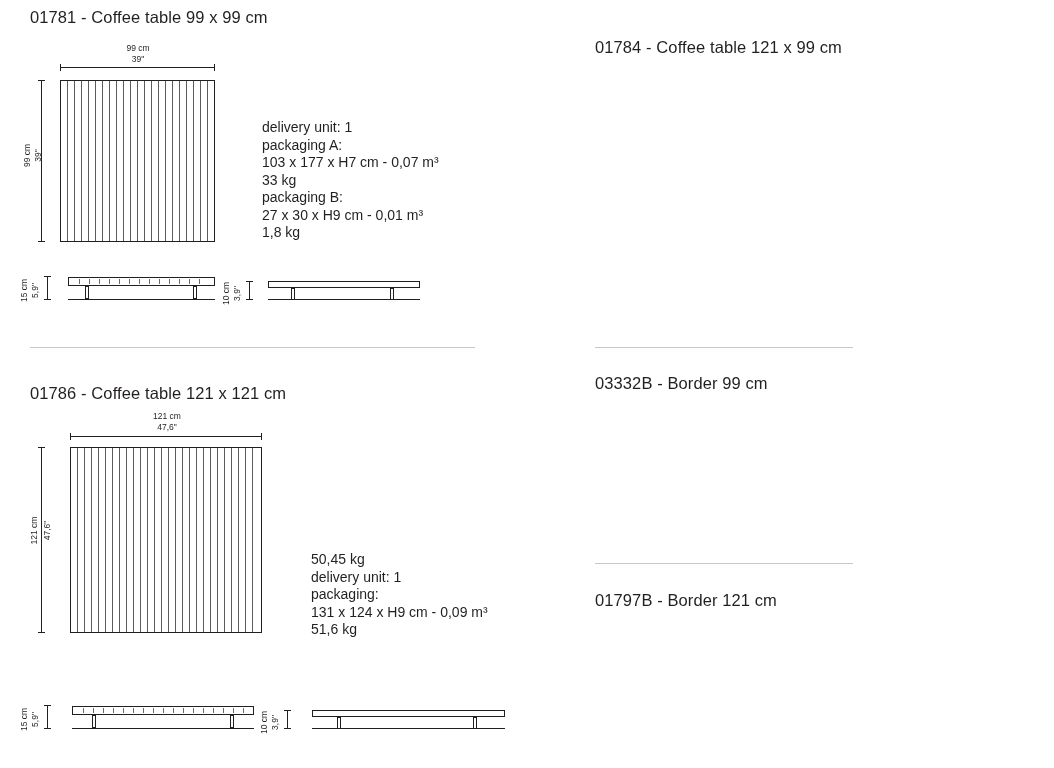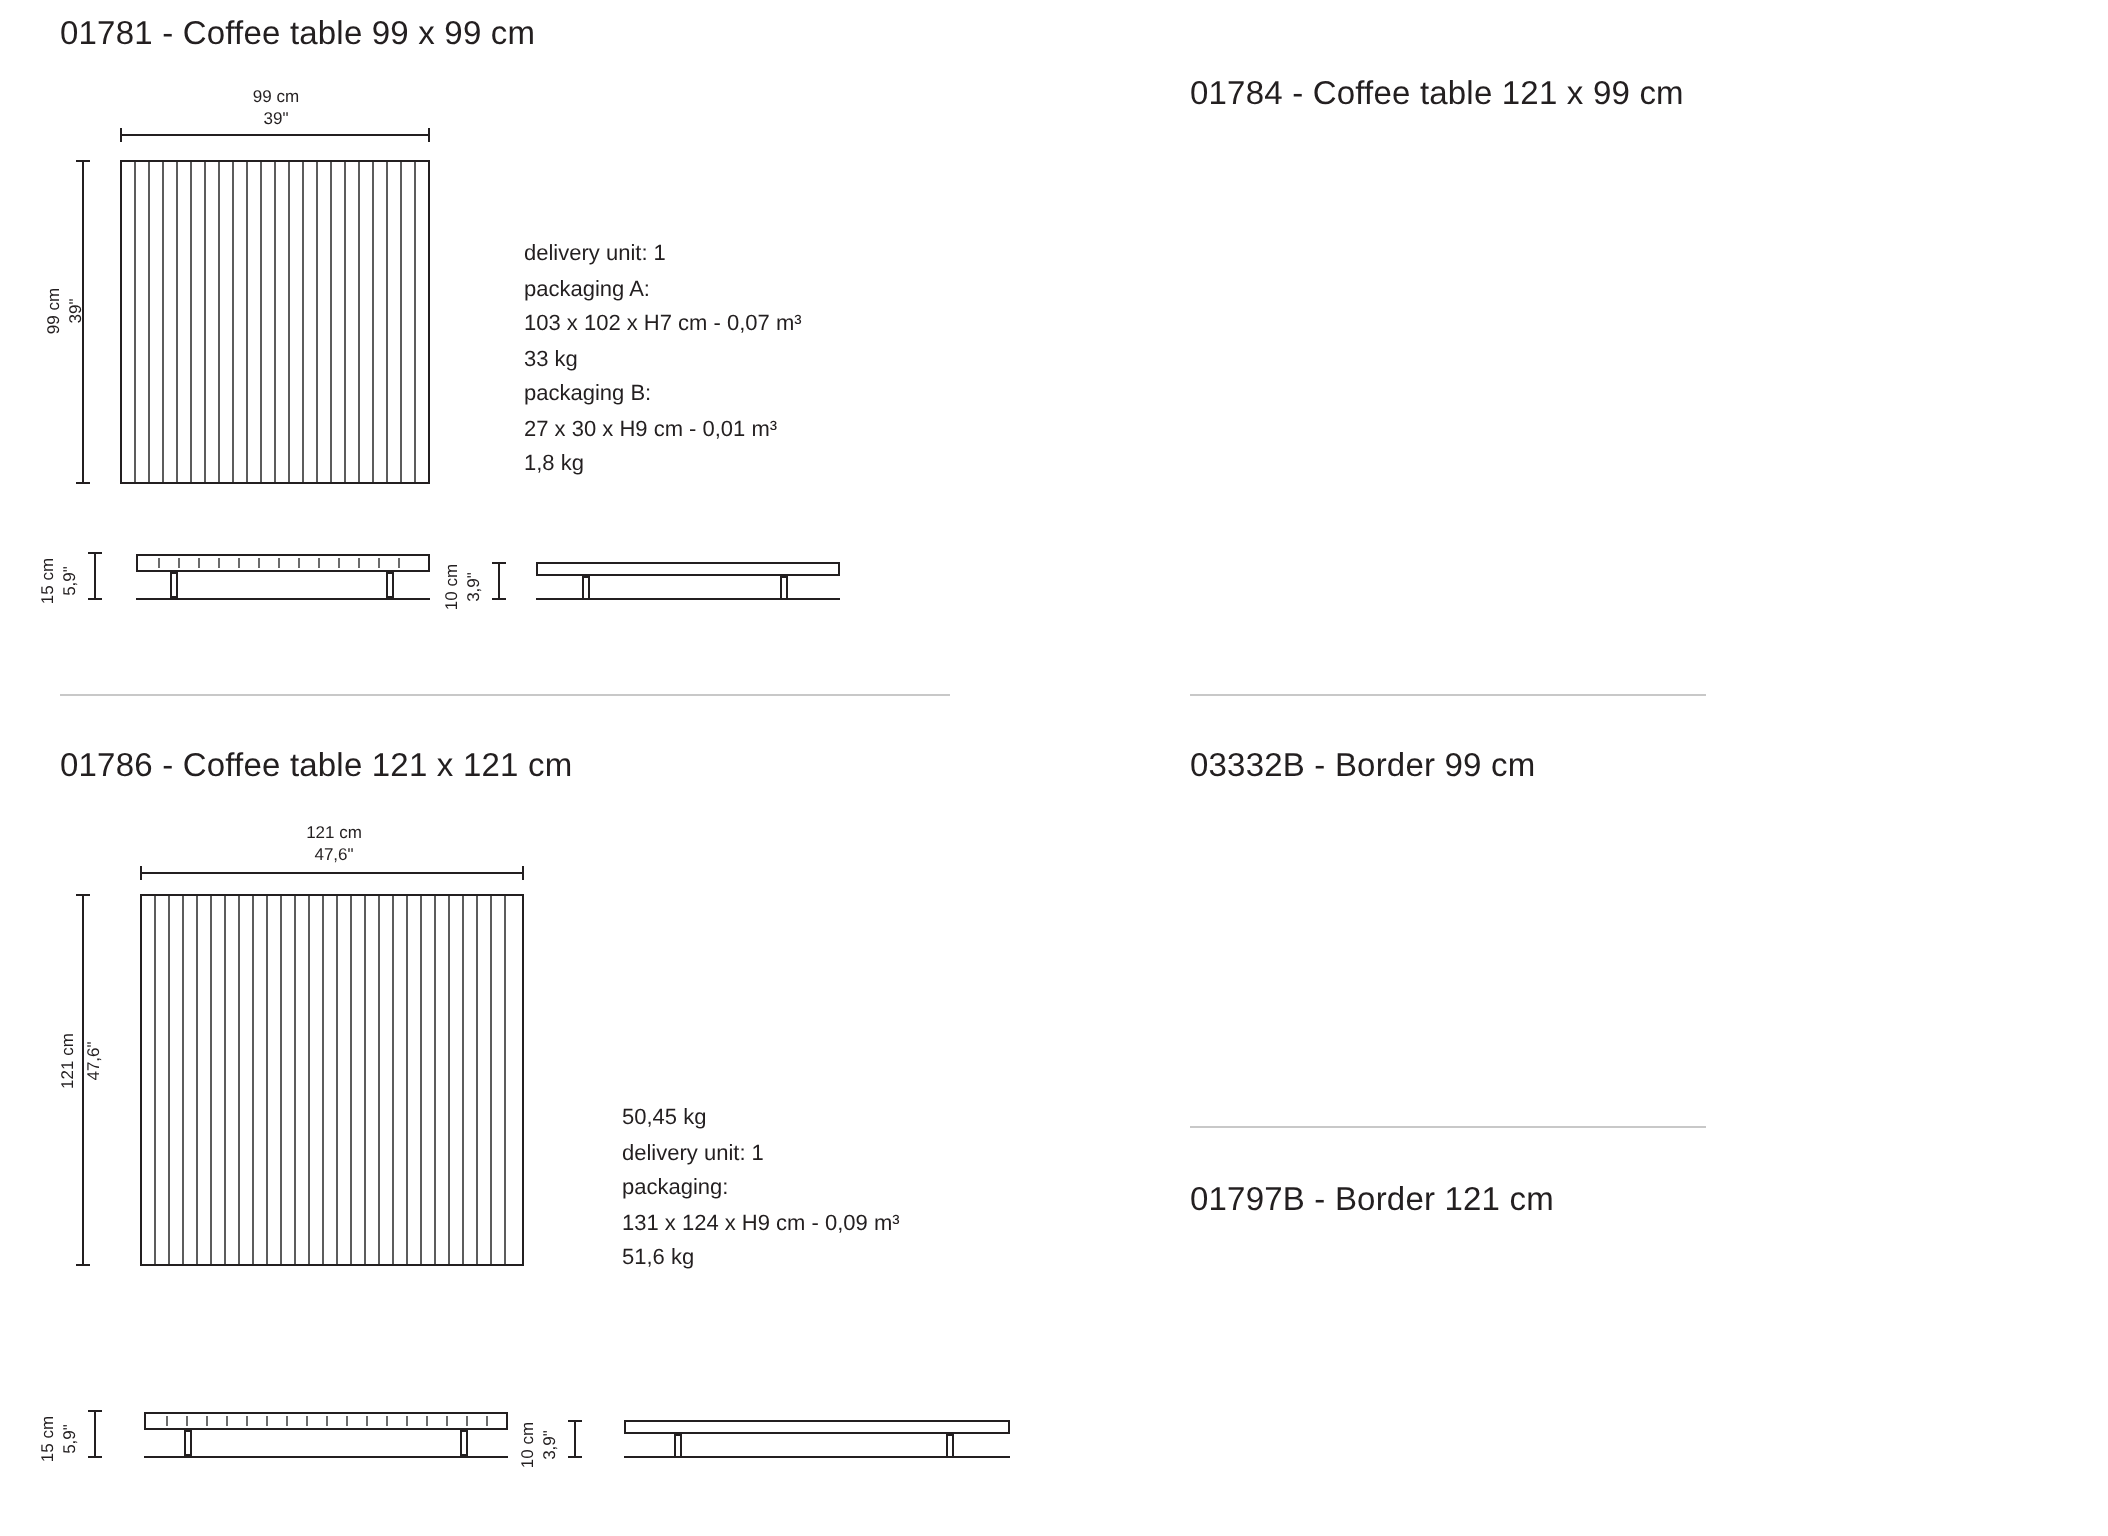--- a/index.html
+++ b/index.html
@@ -19,21 +19,21 @@
   .col-right { position: absolute; left: 527px; top: 0; width: 527px; height: 768px; }
 
   .title {
     font-size: 16.5px;
     font-weight: 400;
     color: #231f20;
     letter-spacing: 0.1px;
     white-space: nowrap;
   }
   .spec {
-    font-size: 11px;
+    font-size: 14px;
     line-height: 17.5px;
     color: #231f20;
     white-space: nowrap;
   }
 
   .dimlabel {
     font-size: 8.5px;
     color: #231f20;
     text-align: center;
     line-height: 11px;
@@ -150,21 +150,21 @@
             <i style="left:125px"></i>
             <i style="left:132px"></i>
             <i style="left:139px"></i>
           <i style="left:146px"></i>
         </div>
       </div>
 
       <div class="spec" style="position:absolute; left:262px; top:119px;">
         <div>delivery unit: 1</div>
         <div>packaging A:</div>
-        <div>103 x 102 x H7 cm - 0,07 m³</div>
+        <div>103 x 177 x H7 cm - 0,07 m³</div>
         <div>33 kg</div>
         <div>packaging B:</div>
         <div>27 x 30 x H9 cm - 0,01 m³</div>
         <div>1,8 kg</div>
       </div>
 
       <div class="dimlabel vert" style="position:absolute; left:4px; top:285px; width:40px;">15 cm</div>
       <div class="dimlabel vert" style="position:absolute; left:15px; top:285px; width:40px;">5,9"</div>
       <div class="vline" style="left:47px; top:276px; height:24px;"></div>
       <div class="tickh" style="left:44px; top:276px;"></div>
@@ -197,21 +197,21 @@
 
       <div class="sidebar-view" style="left:268px; top:281px; width:152px; height:7px;"></div>
       <div class="leg" style="left:291px; top:288px; width:4px; height:12px;"></div>
       <div class="leg" style="left:390px; top:288px; width:4px; height:12px;"></div>
       <div class="hline" style="left:268px; top:299px; width:152px;"></div>
     </div>
 
     <div class="hr" style="left:30px; top:347px; width:445px;"></div>
 
     <div>
-      <div class="title" style="position:absolute; left:30px; top:374px;">01786 - Coffee table 121 x 121 cm</div>
+      <div class="title" style="position:absolute; left:30px; top:384px;">01786 - Coffee table 121 x 121 cm</div>
 
       <div class="dimlabel" style="position:absolute; left:117px; top:411px; width:100px;">121 cm</div>
       <div class="dimlabel" style="position:absolute; left:117px; top:422px; width:100px;">47,6"</div>
       <div class="hline" style="left:70px; top:436px; width:192px;"></div>
       <div class="tick" style="left:70px; top:433px;"></div>
       <div class="tick" style="left:261px; top:433px;"></div>
 
       <div class="dimlabel vert" style="position:absolute; left:4px; top:525px; width:60px;">121 cm</div>
       <div class="dimlabel vert" style="position:absolute; left:17px; top:525px; width:60px;">47,6"</div>
       <div class="vline" style="left:41px; top:447px; height:186px;"></div>

